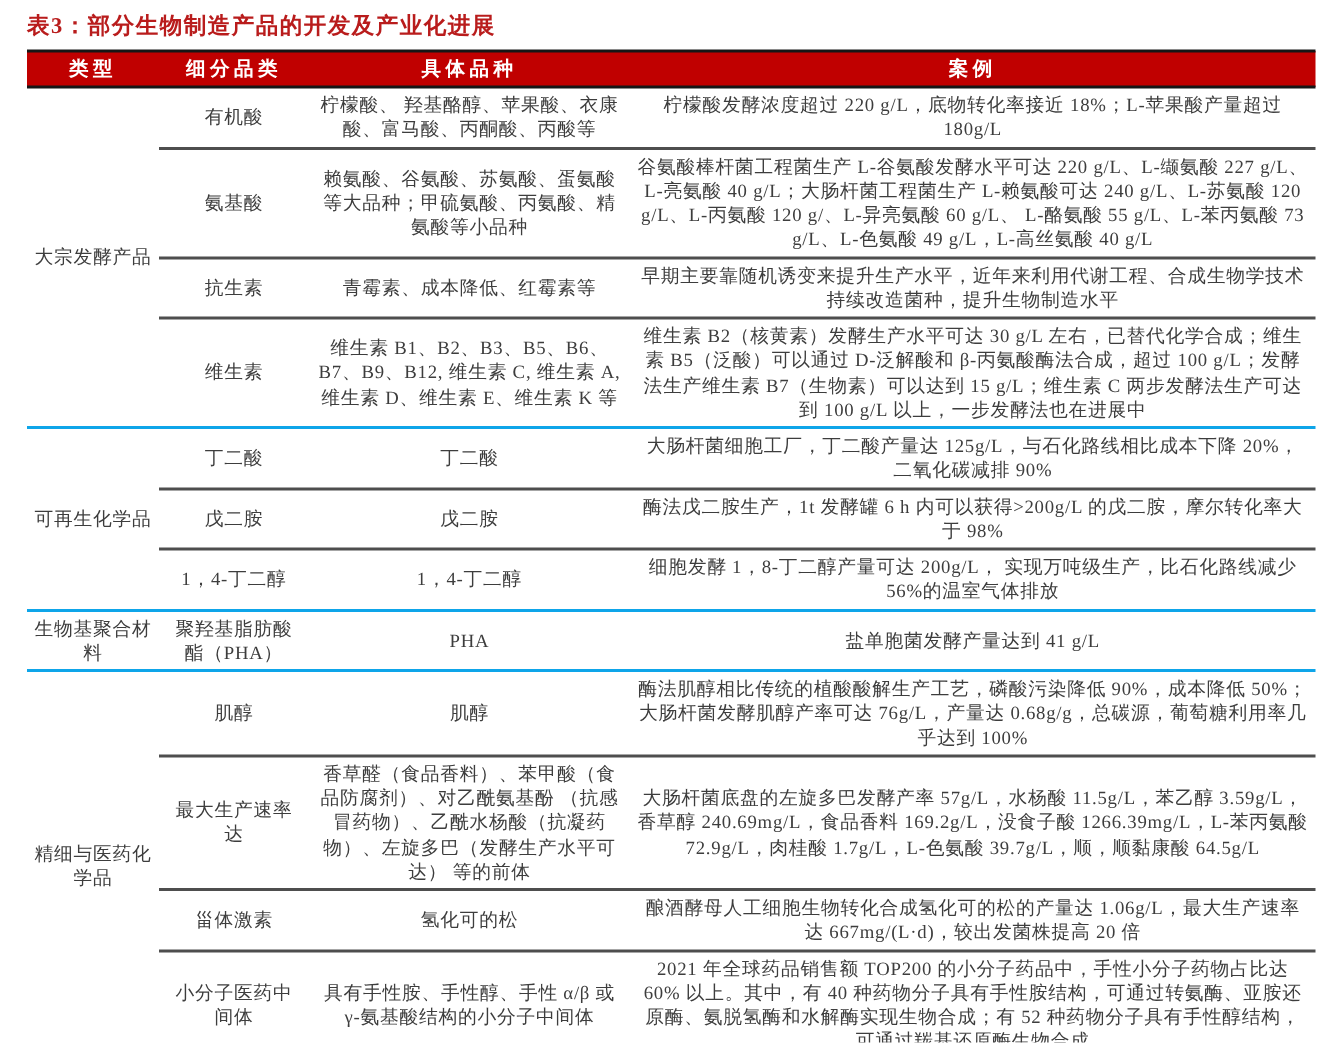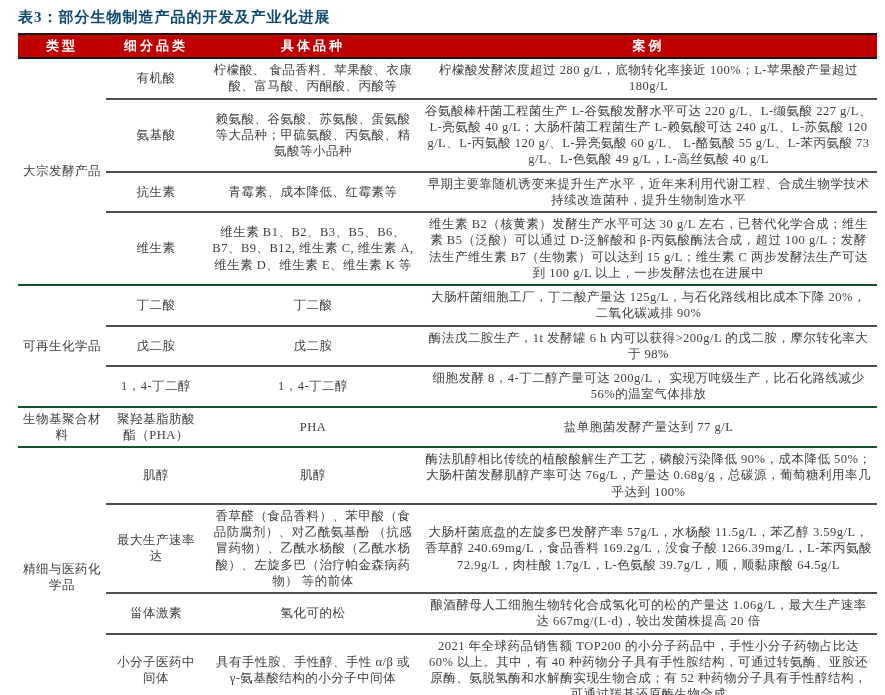--- a/index.html
+++ b/index.html
@@ -14,21 +14,21 @@
   .page {
     width: 885px;
     height: 695px;
     background: #ffffff;
   }
   .table-title {
     margin: 0;
     padding: 8px 0 6px 18px;
     font-size: 15px;
     font-weight: bold;
-    color: #0c4a6e;
+    color: #b91c1c;
     letter-spacing: 1px;
   }
   table.report-table {
     border-collapse: collapse;
     table-layout: fixed;
     width: 859px;
     margin-left: 18px;
     background: #ffffff;
   }
   table.report-table thead th {
@@ -46,21 +46,21 @@
     font-size: 12.5px;
     color: #3d3d3d;
     text-align: center;
     vertical-align: middle;
     padding: 3px 5px;
     line-height: 1.3;
     letter-spacing: 0.5px;
     word-break: break-word;
   }
   td.row-end { border-bottom: 2px solid #4e4e4e; }
-  td.section-end { border-bottom: 2px solid #14532d; }
+  td.section-end { border-bottom: 2px solid #0ea5e9; }
   td.col-case { padding-left: 4px; padding-right: 4px; }
 </style>
 </head>
 <body>
 
 <div class="page">
   <div class="table-title">表3：部分生物制造产品的开发及产业化进展</div>
 
   <table class="report-table">
     <colgroup>
@@ -74,22 +74,22 @@
         <th>类型</th>
         <th>细分品类</th>
         <th>具体品种</th>
         <th>案例</th>
       </tr>
     </thead>
     <tbody>
         <tr>
           <td rowspan="4" class="col-type section-end">大宗发酵产品</td>
           <td class="col-sub row-end">有机酸</td>
-          <td class="col-var row-end">柠檬酸、 食品香料、苹果酸、衣康酸、富马酸、丙酮酸、丙酸等</td>
-          <td class="col-case row-end">柠檬酸发酵浓度超过 280 g/L，底物转化率接近 100%；L-苹果酸产量超过 180g/L</td>
+          <td class="col-var row-end">柠檬酸、 羟基酪醇、苹果酸、衣康酸、富马酸、丙酮酸、丙酸等</td>
+          <td class="col-case row-end">柠檬酸发酵浓度超过 220 g/L，底物转化率接近 18%；L-苹果酸产量超过 180g/L</td>
         </tr>
         <tr>
           <td class="col-sub row-end">氨基酸</td>
           <td class="col-var row-end">赖氨酸、谷氨酸、苏氨酸、蛋氨酸等大品种；甲硫氨酸、丙氨酸、精氨酸等小品种</td>
           <td class="col-case row-end">谷氨酸棒杆菌工程菌生产 L-谷氨酸发酵水平可达 220 g/L、L-缬氨酸 227 g/L、L-亮氨酸 40 g/L；大肠杆菌工程菌生产 L-赖氨酸可达 240 g/L、L-苏氨酸 120 g/L、L-丙氨酸 120 g/、L-异亮氨酸 60 g/L、 L-酪氨酸 55 g/L、L-苯丙氨酸 73 g/L、L-色氨酸 49 g/L，L-高丝氨酸 40 g/L</td>
         </tr>
         <tr>
           <td class="col-sub row-end">抗生素</td>
           <td class="col-var row-end">青霉素、成本降低、红霉素等</td>
           <td class="col-case row-end">早期主要靠随机诱变来提升生产水平，近年来利用代谢工程、合成生物学技术持续改造菌种，提升生物制造水平</td>
@@ -106,37 +106,37 @@
           <td class="col-case row-end">大肠杆菌细胞工厂，丁二酸产量达 125g/L，与石化路线相比成本下降 20%，二氧化碳减排 90%</td>
         </tr>
         <tr>
           <td class="col-sub row-end">戊二胺</td>
           <td class="col-var row-end">戊二胺</td>
           <td class="col-case row-end">酶法戊二胺生产，1t 发酵罐 6 h 内可以获得&gt;200g/L 的戊二胺，摩尔转化率大于 98%</td>
         </tr>
         <tr>
           <td class="col-sub section-end">1，4-丁二醇</td>
           <td class="col-var section-end">1，4-丁二醇</td>
-          <td class="col-case section-end">细胞发酵 8，4-丁二醇产量可达 200g/L， 实现万吨级生产，比石化路线减少 56%的温室气体排放</td>
+          <td class="col-case section-end">细胞发酵 1，8-丁二醇产量可达 200g/L， 实现万吨级生产，比石化路线减少 56%的温室气体排放</td>
         </tr>
         <tr>
           <td rowspan="1" class="col-type section-end">生物基聚合材料</td>
           <td class="col-sub section-end">聚羟基脂肪酸酯（PHA）</td>
           <td class="col-var section-end">PHA</td>
-          <td class="col-case section-end">盐单胞菌发酵产量达到 77 g/L</td>
+          <td class="col-case section-end">盐单胞菌发酵产量达到 41 g/L</td>
         </tr>
         <tr>
           <td rowspan="4" class="col-type section-end">精细与医药化学品</td>
           <td class="col-sub row-end">肌醇</td>
           <td class="col-var row-end">肌醇</td>
           <td class="col-case row-end">酶法肌醇相比传统的植酸酸解生产工艺，磷酸污染降低 90%，成本降低 50%；大肠杆菌发酵肌醇产率可达 76g/L，产量达 0.68g/g，总碳源，葡萄糖利用率几乎达到 100%</td>
         </tr>
         <tr>
           <td class="col-sub row-end">最大生产速率达</td>
-          <td class="col-var row-end">香草醛（食品香料）、苯甲酸（食品防腐剂）、对乙酰氨基酚 （抗感冒药物）、乙酰水杨酸（乙酰水杨酸）、左旋多巴（治疗帕金森病药物） 等的前体</td>
+          <td class="col-var row-end">香草醛（食品香料）、苯甲酸（食品防腐剂）、对乙酰氨基酚 （抗感冒药物）、乙酰水杨酸（抗凝药物）、左旋多巴（发酵生产水平可达） 等的前体</td>
           <td class="col-case row-end">大肠杆菌底盘的左旋多巴发酵产率 57g/L，水杨酸 11.5g/L，苯乙醇 3.59g/L，香草醇 240.69mg/L，食品香料 169.2g/L，没食子酸 1266.39mg/L，L-苯丙氨酸 72.9g/L，肉桂酸 1.7g/L，L-色氨酸 39.7g/L，顺，顺黏康酸 64.5g/L</td>
         </tr>
         <tr>
           <td class="col-sub row-end">甾体激素</td>
           <td class="col-var row-end">氢化可的松</td>
           <td class="col-case row-end">酿酒酵母人工细胞生物转化合成氢化可的松的产量达 1.06g/L，最大生产速率达 667mg/(L·d)，较出发菌株提高 20 倍</td>
         </tr>
         <tr>
           <td class="col-sub section-end">小分子医药中间体</td>
           <td class="col-var section-end">具有手性胺、手性醇、手性 α/β 或 γ-氨基酸结构的小分子中间体</td>

